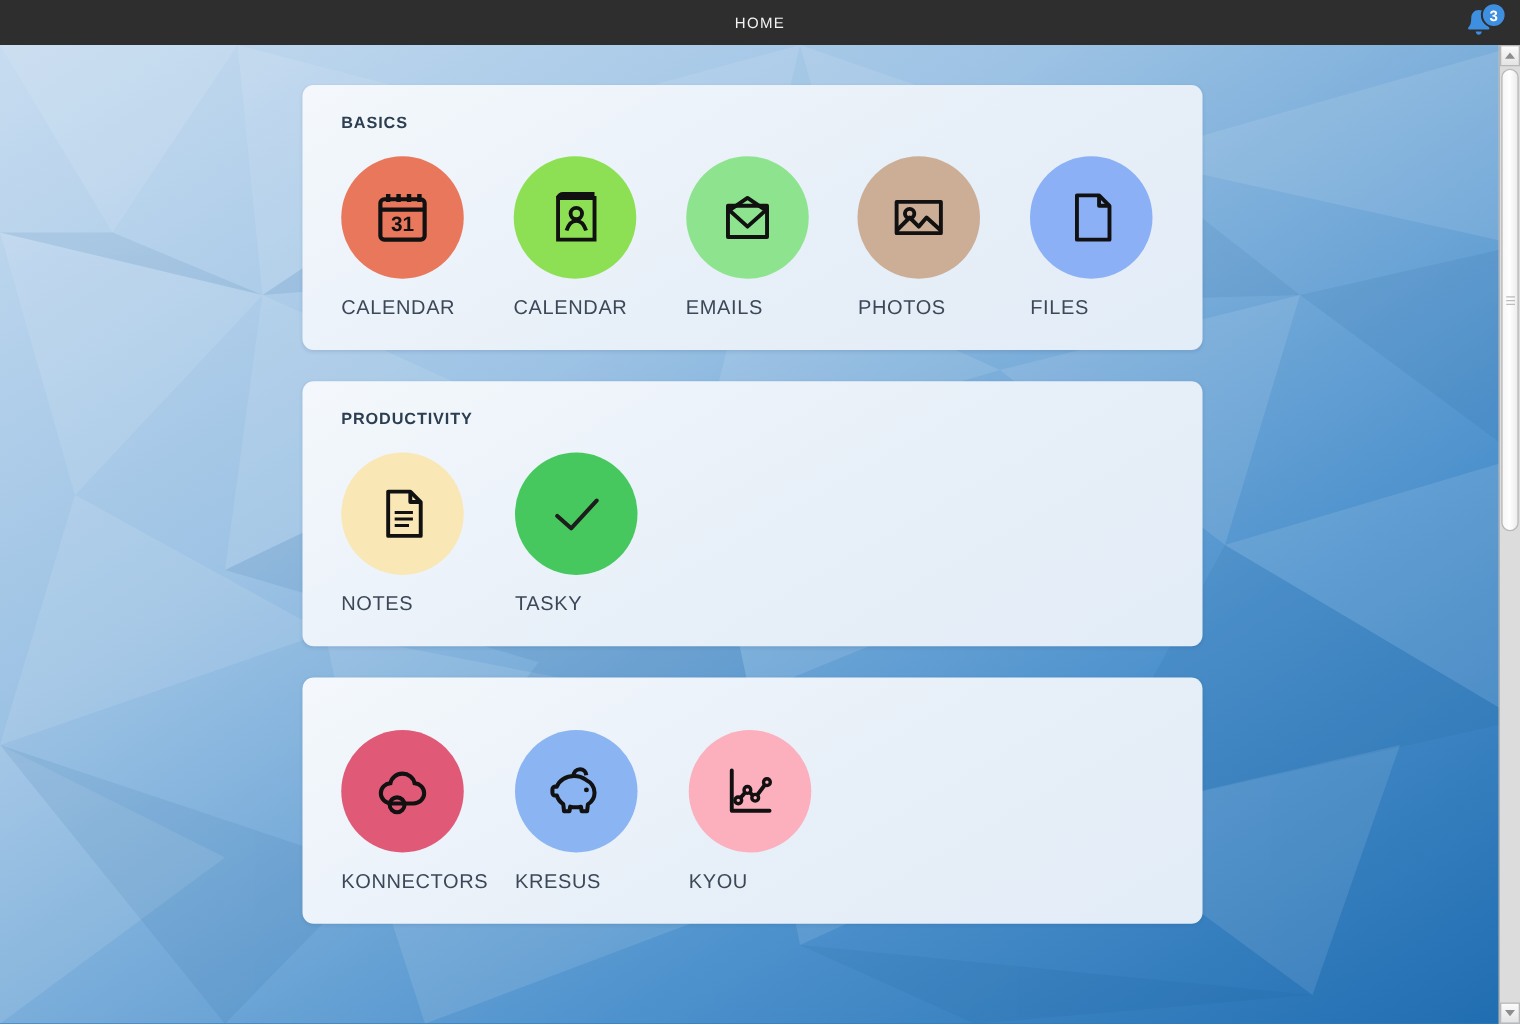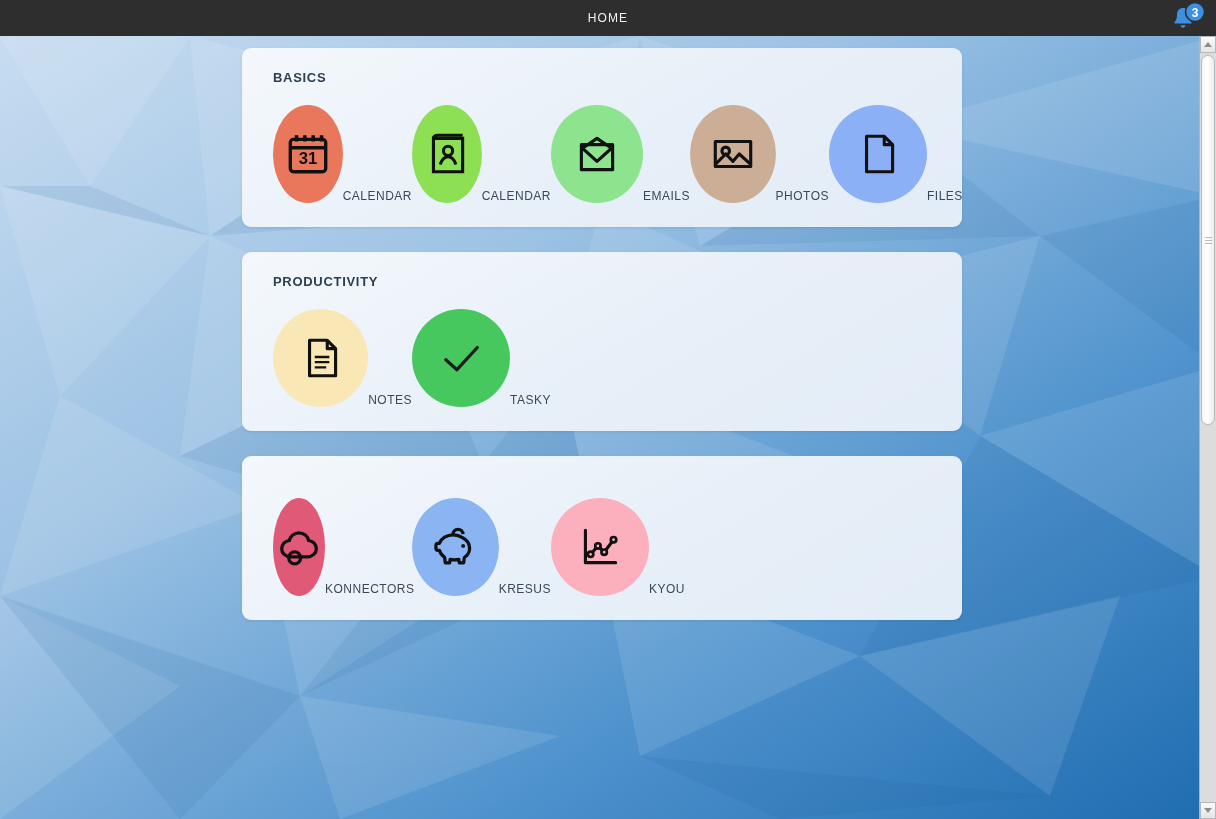--- a/index.html
+++ b/index.html
@@ -58,49 +58,50 @@
     width: 14px; height: 370px;
     background: linear-gradient(90deg,#f7f7f7,#ffffff 45%,#ececec);
     border: 1px solid #b8b8b8; border-radius: 7px;
     display:flex; align-items:center; justify-content:center;
   }
   .sb-grip { width:7px; }
   .sb-grip i { display:block; height:1px; background:#bcbcbc; margin:2px 0; }
 
   
   .cards {
-    position: absolute; left: 242px; top: 12px;
+    position: absolute; left: 242px; top: 32px;
     width: 720px;
   }
   .card {
     width: 720px;
     background: linear-gradient(150deg,#f4f8fc 0%,#e7eff8 55%,#e3edf7 100%);
     border-radius: 9px;
     margin-bottom: 25px;
     padding: 22px 0 0 0;
     box-shadow: 0 1px 3px rgba(30,60,90,.13);
   }
   .card-title {
     font-size: 13px; font-weight: bold; letter-spacing: .7px;
     color: #2c3e50; margin: 0 0 0 31px;
   }
   .app-grid {
     display: flex; padding: 20px 0 24px 31px;
   }
   .app {
     width: 139px;
-    display: flex; flex-direction: row; align-items: flex-end;
+    display: flex; flex-direction: column; align-items: flex-start;
     cursor: pointer;
   }
   .app-circle {
     width: 98px; height: 98px; border-radius: 50%;
     display: flex; align-items: center; justify-content: center;
   }
   .app-label {
-    font-size: 12px; color: #3c4858; letter-spacing: .5px;
+    margin-top: 15px;
+    font-size: 16px; color: #3c4858; letter-spacing: .5px;
   }
   svg.ico { display: block; }
 </style>
 </head>
 <body>
 
 <div class="desktop">
   <svg class="bg-poly" viewBox="0 0 1216 783" preserveAspectRatio="none">
     <defs>
       <linearGradient id="bgGrad" x1="0" y1="0" x2="1" y2="1">

